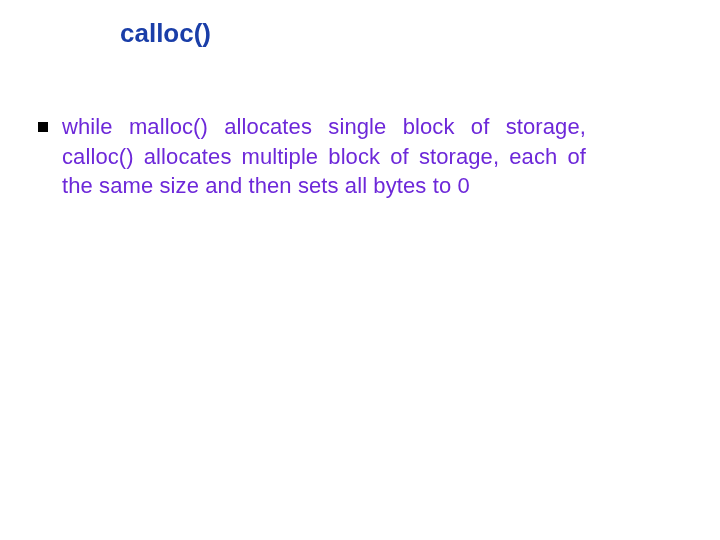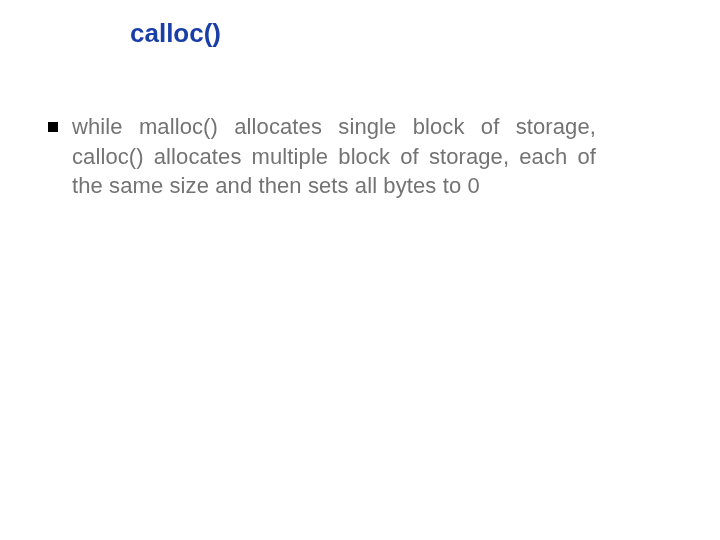--- a/index.html
+++ b/index.html
@@ -9,21 +9,20 @@
     height: 540px;
     background: #ffffff;
     font-family: Arial, Helvetica, sans-serif;
     color: #000000;
   }
   .slide {
     position: relative;
     width: 624px;
     height: 540px;
     box-sizing: border-box;
-    margin-left: 10px;
   }
   .title {
     position: absolute;
     top: 18px;
     left: 120px;
     font-size: 26px;
     font-weight: bold;
     color: #1a3ea8;
   }
   .body {
@@ -31,21 +30,21 @@
     top: 112px;
     left: 38px;
     right: 38px;
   }
   .bullet {
     display: flex;
     align-items: flex-start;
     font-size: 22px;
     line-height: 1.35;
     letter-spacing: 0.1px;
-    color: #737373;
+    color: #6d28d9;
   }
   .bullet + .bullet {
     margin-top: 42px;
   }
   .marker {
     flex: 0 0 auto;
     width: 10px;
     height: 10px;
     background: #000000;
     margin-top: 10px;

